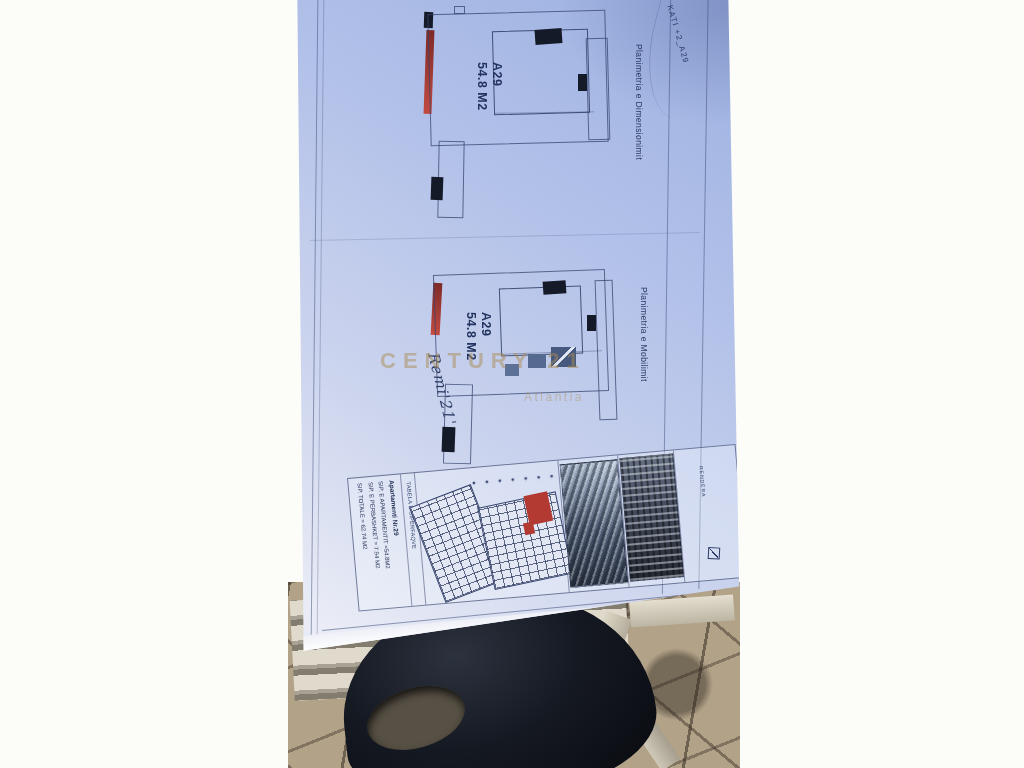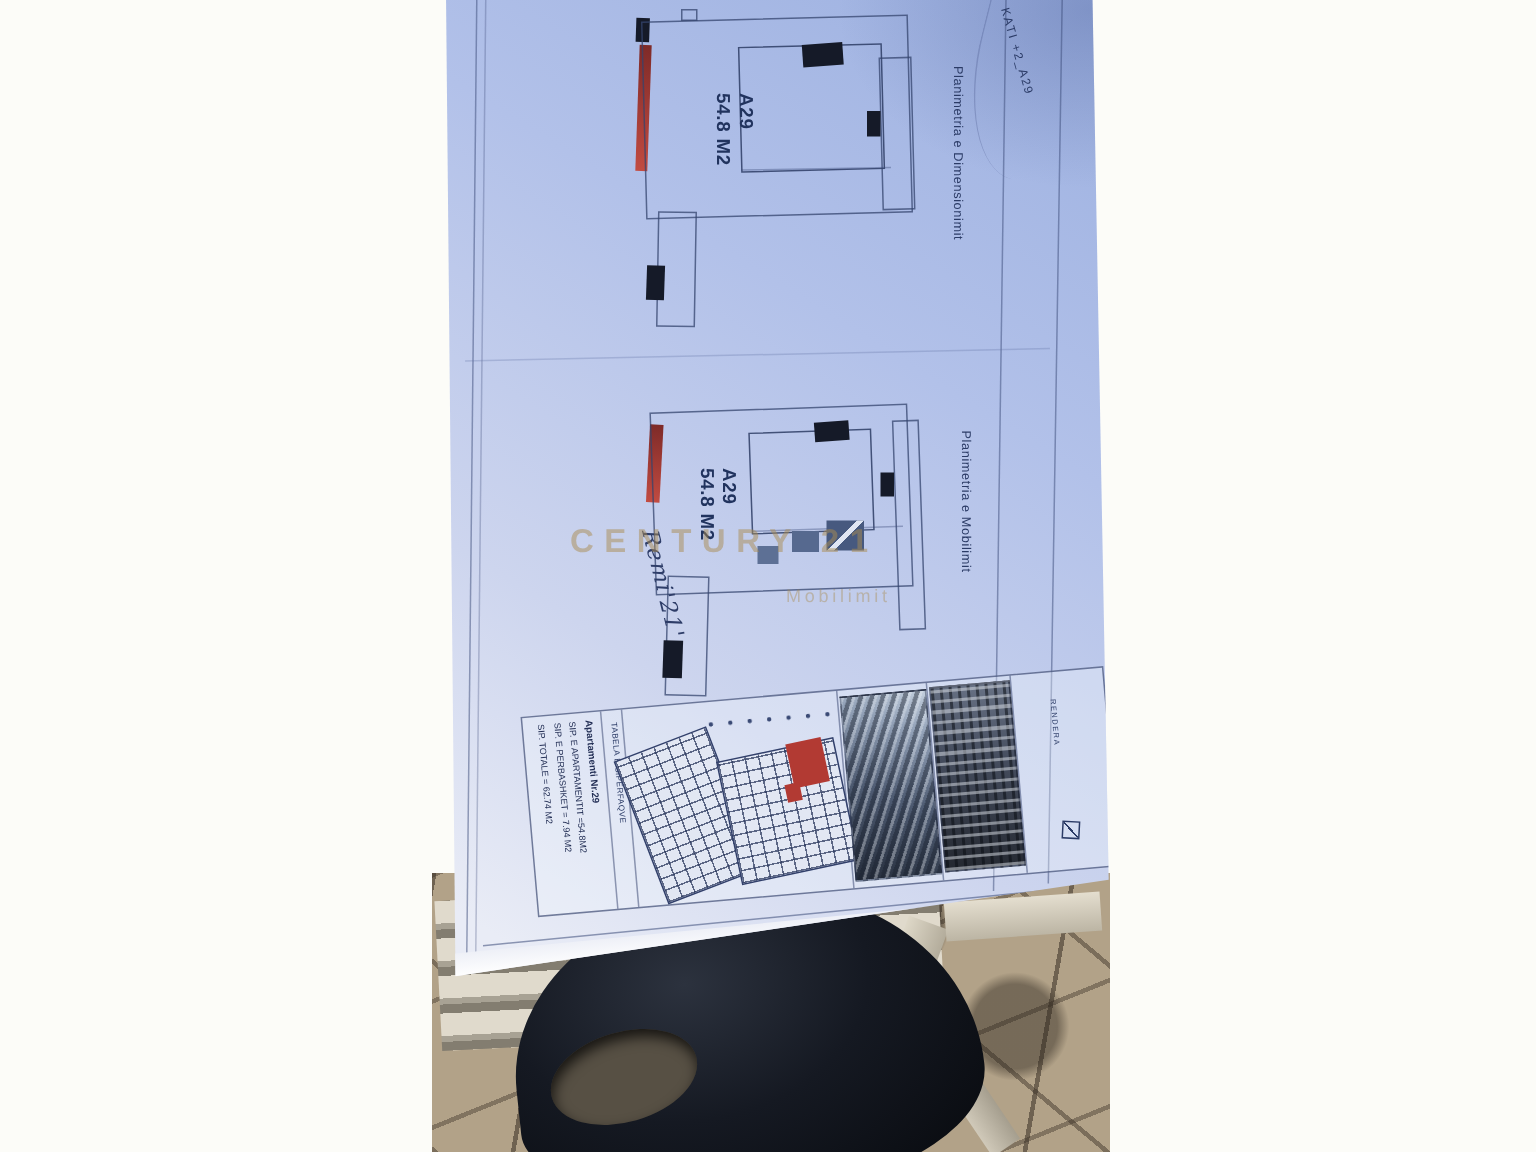--- a/index.html
+++ b/index.html
@@ -172,18 +172,18 @@
       </div>
 
       <div class="abs photo photo-a" style="left:212px;top:4px;width:56px;height:122px;"></div>
       <div class="abs photo photo-b" style="left:272px;top:3px;width:52px;height:122px;"></div>
 
       <div class="abs rot90 tiny-vert" style="left:356px;top:18px;width:60px;letter-spacing:1px;font-size:5px;">RENDERA</div>
       <div class="abs north-mark" style="left:352px;top:100px;"></div>
     </div>
 
     <div class="abs wm-brand" style="left:88px;top:348px;">CENTURY 21</div>
-    <div class="abs wm-office" style="left:232px;top:390px;">Mobilimit</div>
+    <div class="abs wm-office" style="left:232px;top:390px;">Atlantia</div>
 
     <div class="abs paper-edge"></div>
   </div>
 
 </div>
 
 </body></html>

